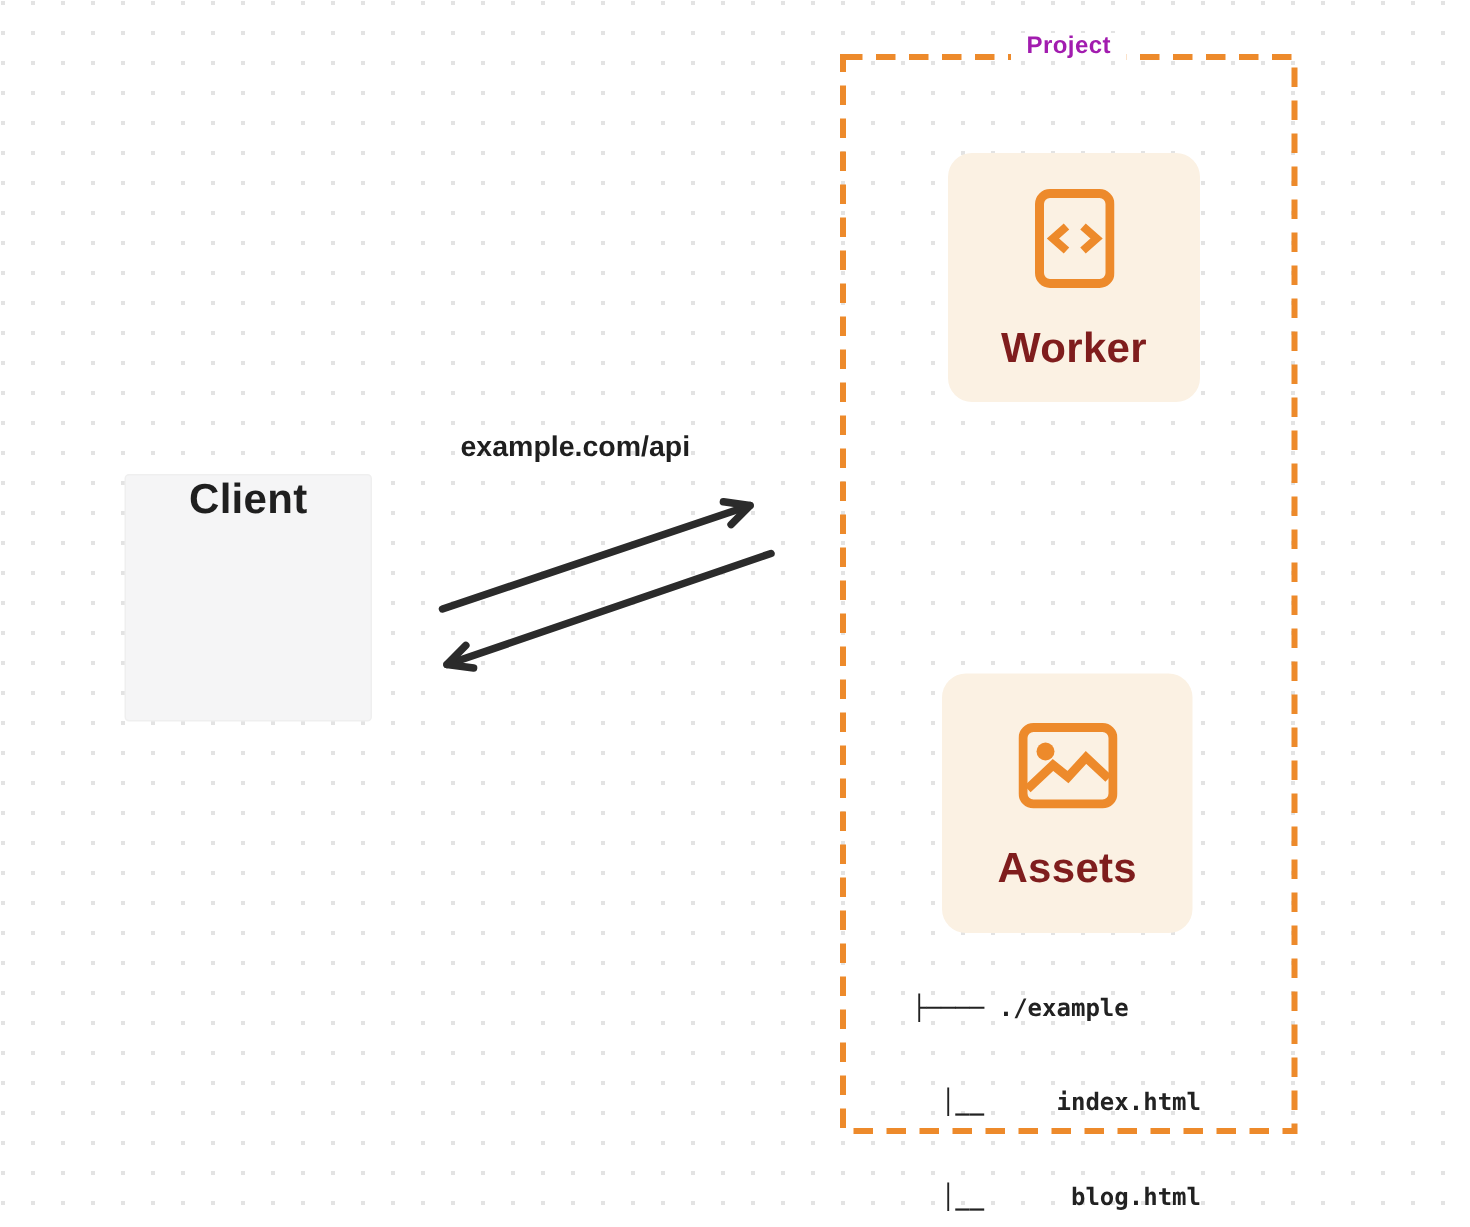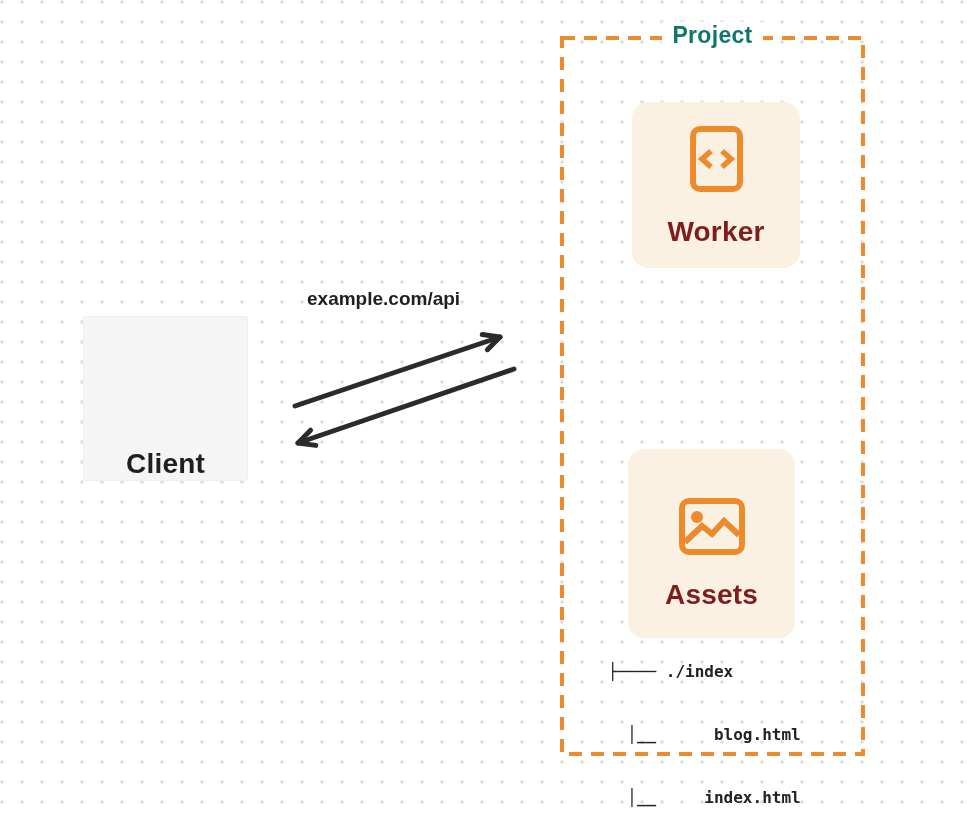--- a/index.html
+++ b/index.html
@@ -26,21 +26,21 @@
   }
 
   
   .client-node {
     position: absolute;
     left: 83px; top: 316px;
     width: 163px; height: 163px;
     background: #f5f5f6;
     border: 1px solid #efefef;
     border-radius: 3px;
-    display: flex; align-items: flex-end; justify-content: center;
+    display: flex; align-items: flex-start; justify-content: center;
   }
   .client-node .node-label {
     font-size: 28px; font-weight: 700; color: #1f1f1f; letter-spacing: 0.2px;
   }
 
   
   .request-url {
     position: absolute;
     left: 307px; top: 288px; width: 172px;
     text-align: left;
@@ -51,36 +51,36 @@
   
   .project-label-wrap {
     position: absolute;
     left: 562px; top: 22px; width: 301px;
     text-align: center;
   }
   .project-label-wrap .project-label {
     display: inline-block;
     padding: 0 10px;
     background: #ffffff;
-    font-size: 23px; font-weight: 700;
-    color: #0f766e;
+    font-size: 16px; font-weight: 700;
+    color: #a21caf;
     letter-spacing: 0.3px;
   }
 
   
   .card {
     position: absolute;
     background: #fbf1e3;
     border-radius: 16px;
     display: flex; flex-direction: column;
     align-items: center; justify-content: center;
     gap: 24px;
   }
   .worker-card { left: 632px; top: 102px; width: 168px; height: 162px; padding-top: 4px; }
-  .assets-card { left: 628px; top: 449px; width: 167px; height: 168px; padding-top: 21px; }
+  .assets-card { left: 628px; top: 449px; width: 167px; height: 168px; padding-top: 5px; }
   .card .card-label {
     font-size: 28px; font-weight: 700; color: #7f1d1d; letter-spacing: 0.2px;
   }
   .card .icon { display: block; }
 
   
   .file-tree {
     position: absolute;
     left: 608px; top: 619px;
     font-family: "DejaVu Sans Mono", monospace;
@@ -131,19 +131,19 @@
   <div class="card assets-card">
     <svg class="icon" width="66" height="57" viewBox="0 0 66 57" xmlns="http://www.w3.org/2000/svg">
       <rect x="3" y="3" width="60" height="51" rx="7" fill="none" stroke="#ed8a2b" stroke-width="6"></rect>
       <circle cx="18" cy="19" r="6" fill="#ed8a2b"></circle>
       <path d="M6 44 L23 28 L33 36 L45 23 L60 37" fill="none" stroke="#ed8a2b" stroke-width="6" stroke-linejoin="miter"></path>
     </svg>
     <span class="card-label">Assets</span>
   </div>
 
   <div class="file-tree">
-    <div>├──── ./index</div>
+    <div>├──── ./example</div>
+    <div>  │__     index.html</div>
     <div>  │__      blog.html</div>
-    <div>  │__     index.html</div>
     
   </div>
 
 </div>
 
 </body></html>

